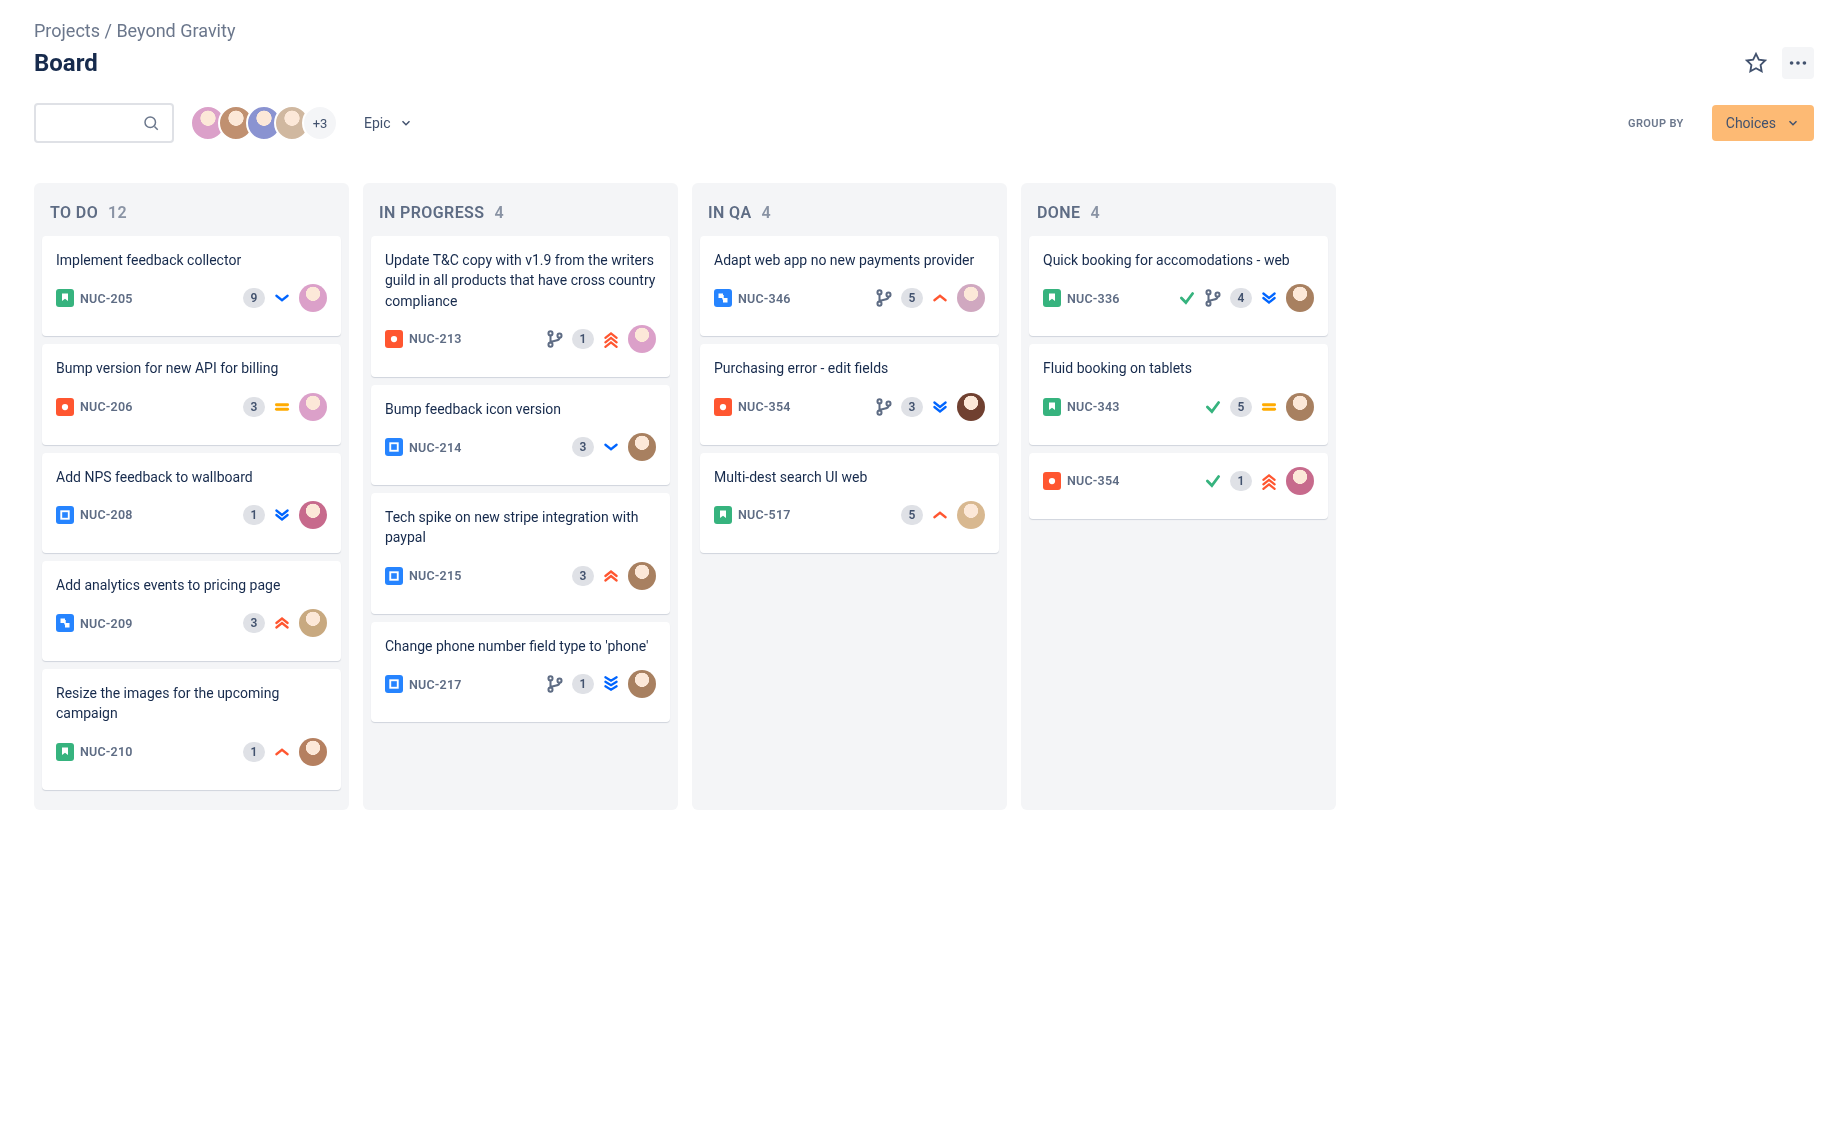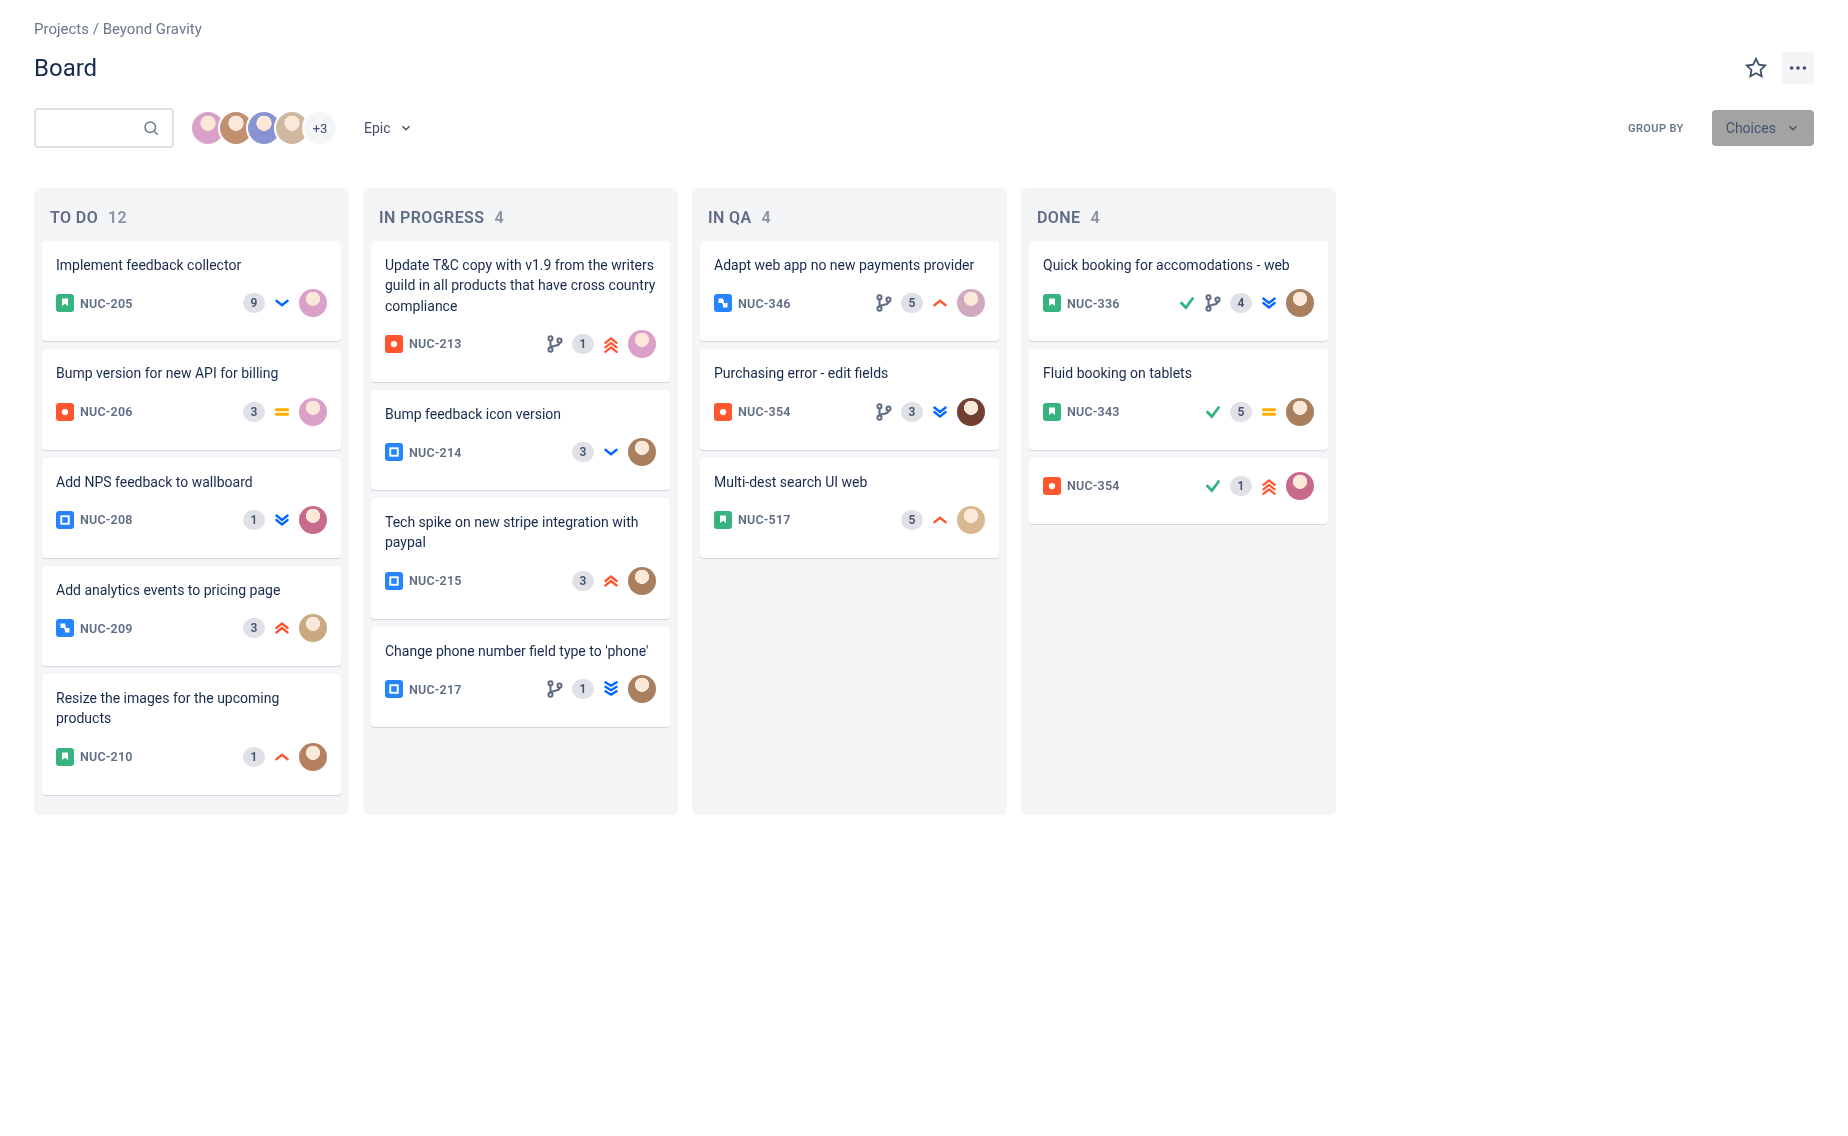--- a/index.html
+++ b/index.html
@@ -1,35 +1,35 @@
 <!DOCTYPE html>
 <html><head>
 <meta charset="utf-8">
 <style>
 * { box-sizing: border-box; margin: 0; padding: 0; }
 body { font-family: -apple-system, BlinkMacSystemFont, "Segoe UI", Roboto, sans-serif; background: #fff; color: #172B4D; padding: 20px 34px; }
-.breadcrumb { font-size: 15px; color: #6B778C; margin-bottom: 14px; }
+.breadcrumb { font-size: 18px; color: #6B778C; margin-bottom: 6px; }
 .breadcrumb a { color: #6B778C; text-decoration: none; }
 .header-row { display: flex; align-items: center; justify-content: space-between; }
-.page-title { font-size: 24px; font-weight: 400; color: #172B4D; }
+.page-title { font-size: 24px; font-weight: 700; color: #172B4D; }
 .header-actions { display: flex; gap: 10px; align-items: center; }
 .icon-btn { width: 32px; height: 32px; display: flex; align-items: center; justify-content: center; border-radius: 4px; cursor: pointer; color: #42526E; }
 .icon-btn.muted { background: #F4F5F7; }
 .toolbar { display: flex; align-items: center; margin-top: 24px; justify-content: space-between; }
 .toolbar-left { display: flex; align-items: center; gap: 16px; }
 .search-box { width: 140px; height: 40px; border: 2px solid #DFE1E6; border-radius: 4px; display: flex; align-items: center; justify-content: flex-end; padding: 0 12px; }
 .search-box svg { color: #6B778C; }
 .avatar-stack { display: flex; align-items: center; }
 .avatar { width: 36px; height: 36px; border-radius: 50%; border: 2px solid #fff; margin-left: -8px; display: flex; align-items: center; justify-content: center; font-size: 16px; font-weight: 400; }
 .avatar:first-child { margin-left: 0; }
 .avatar-more { background: #F4F5F7; color: #42526E; font-size: 13px; }
 .filter-btn { display: flex; align-items: center; gap: 8px; font-size: 14px; color: #42526E; padding: 8px 10px; cursor: pointer; border-radius: 4px; }
 .toolbar-right { display: flex; align-items: center; gap: 28px; }
 .groupby-label { font-size: 11px; font-weight: 600; color: #6B778C; letter-spacing: 0.4px; }
-.groupby-select { display: flex; align-items: center; gap: 10px; background: #a3a3a3; padding: 10px 14px; border-radius: 4px; font-size: 14px; color: #42526E; cursor: pointer; }
+.groupby-select { display: flex; align-items: center; gap: 10px; background: #fdba74; padding: 10px 14px; border-radius: 4px; font-size: 14px; color: #42526E; cursor: pointer; }
 .board { display: flex; gap: 14px; margin-top: 40px; overflow-x: auto; }
 .column { flex: 0 0 315px; background: #F4F5F7; border-radius: 6px; padding: 12px 8px; }
 .col-header { display: flex; align-items: center; gap: 10px; padding: 8px 8px 14px 8px; font-size: 16px; font-weight: 600; color: #5E6C84; letter-spacing: 0.4px; }
 .col-count { color: #8993A4; }
 .card { background: #fff; border-radius: 4px; box-shadow: 0 1px 1px rgba(9,30,66,0.15); padding: 14px 14px 24px 14px; margin-bottom: 8px; cursor: pointer; }
 .card-title { font-size: 14px; color: #172B4D; line-height: 1.45; margin-bottom: 14px; }
 .card-footer { display: flex; justify-content: space-between; }
 .card-left { display: flex; align-items: center; gap: 6px; }
 .card-right { display: flex; align-items: center; gap: 8px; }
 .issue-type { width: 18px; height: 18px; border-radius: 3px; display: flex; align-items: center; justify-content: center; flex-shrink: 0; }
@@ -201,21 +201,21 @@
               <svg width="18" height="18" viewBox="0 0 16 16" fill="none" stroke="#FF5630" stroke-width="2" stroke-linecap="round">
                 <polyline points="3 8 8 4 13 8"></polyline>
                 <polyline points="3 12 8 8 13 12"></polyline>
               </svg>
             </span>
             <span class="card-avatar" style="background:radial-gradient(circle at 50% 35%, #fce8d8 30%, #c8a980 32%)"></span>
           </div>
       </div>
       </div>
       <div class="card">
-      <div class="card-title">Resize the images for the upcoming products</div>
+      <div class="card-title">Resize the images for the upcoming campaign</div>
       <div class="card-footer">
         <div class="card-left">
           <span>
               <div class="issue-type" style="background:#36B37E">
                 <svg width="12" height="12" viewBox="0 0 16 16" fill="#fff">
                   <path d="M4 2h8v10l-4-3-4 3z"></path>
                 </svg>
               </div>
             </span>
           <span class="issue-key">NUC-210</span>

